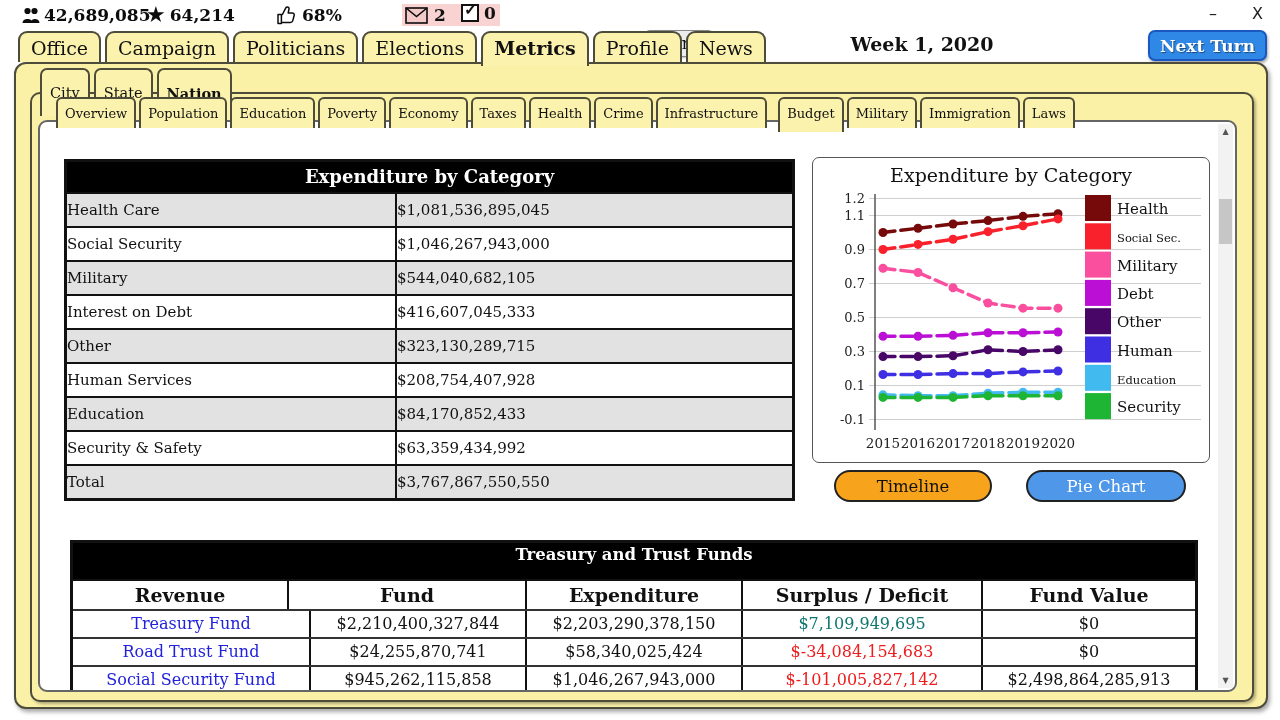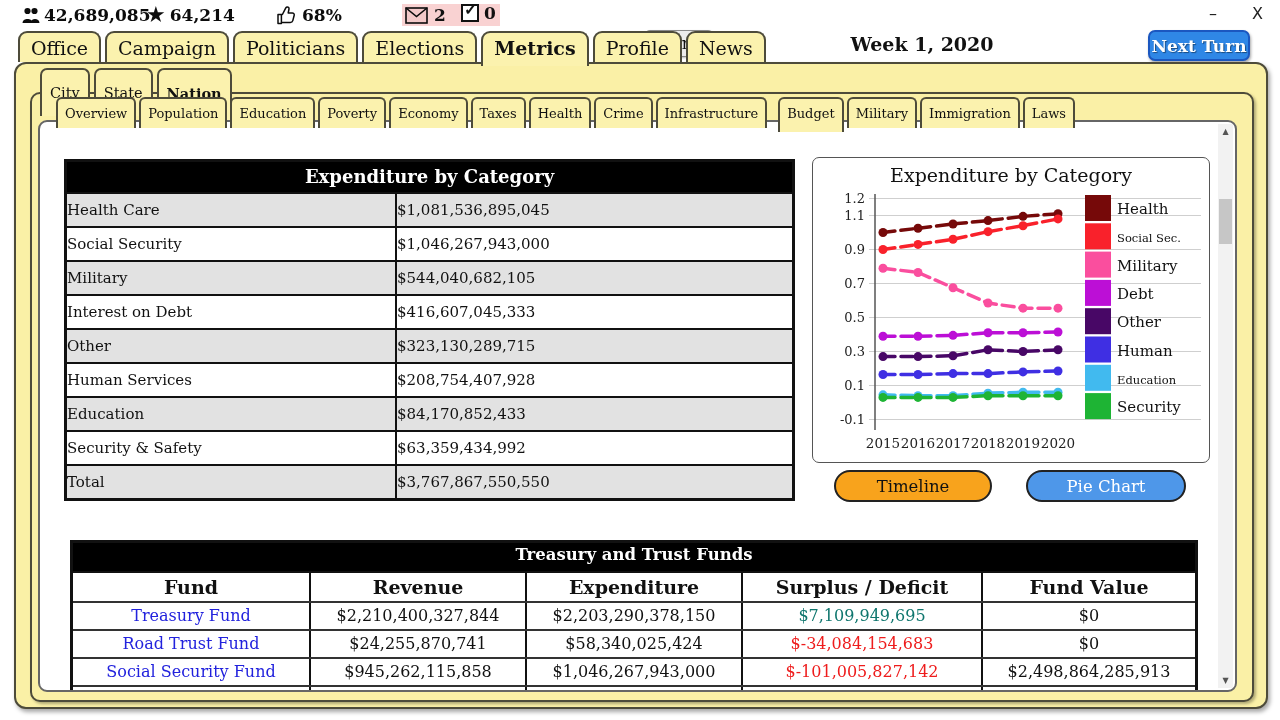--- a/index.html
+++ b/index.html
@@ -26,21 +26,21 @@
   
   .tabrow{position:absolute;display:flex;gap:4px;align-items:flex-start;}
   #main-tabs{left:18px;top:31px;z-index:3;}
   .tab1{background:#fbf2ae;border:2px solid #4d4b3a;border-bottom:none;border-radius:9px 9px 0 0;
     font-size:19px;padding:0 11px;height:29px;line-height:30px;white-space:nowrap;}
   .tab1.active{font-weight:700;height:33px;}
   .menu-btn{position:absolute;left:644px;top:30px;background:#ececec;border:1px solid #8a8a8a;
     border-radius:6px;font-size:16px;padding:3px 11px;box-shadow:1px 1px 2px rgba(0,0,0,.25);}
   .week-label{position:absolute;left:822px;top:33px;width:200px;text-align:center;
     font-size:19px;font-weight:700;}
-  .next-turn{position:absolute;left:1148px;top:30px;width:102px;height:31px;background:#2f87e6;
+  .next-turn{position:absolute;left:1148px;top:30px;width:119px;height:31px;background:#2f87e6;
     border:2px solid #1b57c0;border-radius:7px;color:#fff;font-weight:700;font-size:17px;
     text-align:center;line-height:28px;box-sizing:border-box;text-shadow:1px 1px 1px rgba(0,0,0,.45);
     box-shadow:1px 2px 3px rgba(0,0,0,.35);}
 
   
   .metrics-panel{position:absolute;left:14px;top:62px;width:1250px;height:643px;background:#faf0a6;
     border:2px solid #4d4b3a;border-radius:12px;box-shadow:2px 3px 4px rgba(0,0,0,.35);z-index:2;}
   #region-tabs{left:40px;top:68px;z-index:4;}
   .tab2{background:#fbf2ae;border:2px solid #4d4b3a;border-bottom:none;border-radius:7px 7px 0 0;
     font-size:14.5px;height:22px;line-height:23px;padding:12px 8px;white-space:nowrap;}
@@ -78,21 +78,21 @@
     border:1.5px solid #555;border-radius:7px;box-sizing:border-box;}
   .chart-btn{position:absolute;height:32px;border:2px solid #222;border-radius:16px;
     font-size:16.5px;text-align:center;line-height:29px;box-sizing:border-box;}
   .btn-timeline{left:794px;top:348px;width:158px;background:#f8a31c;color:#111;}
   .btn-pie{left:986px;top:348px;width:160px;background:#4e97e9;color:#fff;}
 
   
   .tre-table{position:absolute;left:30px;top:418px;width:1128px;border:3px solid #111;
     box-sizing:border-box;background:#fff;}
   .tre-title{background:#000;color:#fff;font-size:16.5px;font-weight:700;text-align:center;
-    height:28px;line-height:24px;}
+    height:36px;line-height:24px;}
   .tre-head{display:flex;height:28px;line-height:28px;font-size:19px;font-weight:700;
     text-align:center;border-top:2px solid #111;}
   .tre-row{display:flex;height:26px;line-height:26px;font-size:16px;text-align:center;
     border-top:2px solid #333;}
   .tc{box-sizing:border-box;border-right:2px solid #111;overflow:hidden;}
   .tc:last-child{border-right:none;}
   .tc.c0{width:238px;} .tc.c1{width:216px;} .tc.c2{width:216px;} .tc.c3{width:240px;} .tc.c4{flex:1;}
   .fund-link{color:#2222dd;}
   .surplus-green{color:#0f766e;}
   .surplus-red{color:#ee1c1c;}
@@ -322,22 +322,22 @@
           <text x="304" y="254.1" font-size="15" fill="#111" font-family="DejaVu Serif, serif">Security</text>
         </svg>
     </div>
 
     <div class="chart-btn btn-timeline">Timeline</div>
     <div class="chart-btn btn-pie">Pie Chart</div>
 
     <div class="tre-table">
       <div class="tre-title">Treasury and Trust Funds</div>
       <div class="tre-head" id="tre-head">
+          <div class="tc c1">Revenue</div>
           <div class="tc c0">Fund</div>
-          <div class="tc c1">Revenue</div>
           <div class="tc c2">Expenditure</div>
           <div class="tc c3">Surplus / Deficit</div>
           <div class="tc c4">Fund Value</div>
         </div>
       <div id="tre-rows">
           <div class="tre-row">
             <div class="tc c0 fund-link">Treasury Fund</div>
             <div class="tc c1">$2,210,400,327,844</div>
             <div class="tc c2">$2,203,290,378,150</div>
             <div class="tc c3 surplus-green">$7,109,949,695</div>

